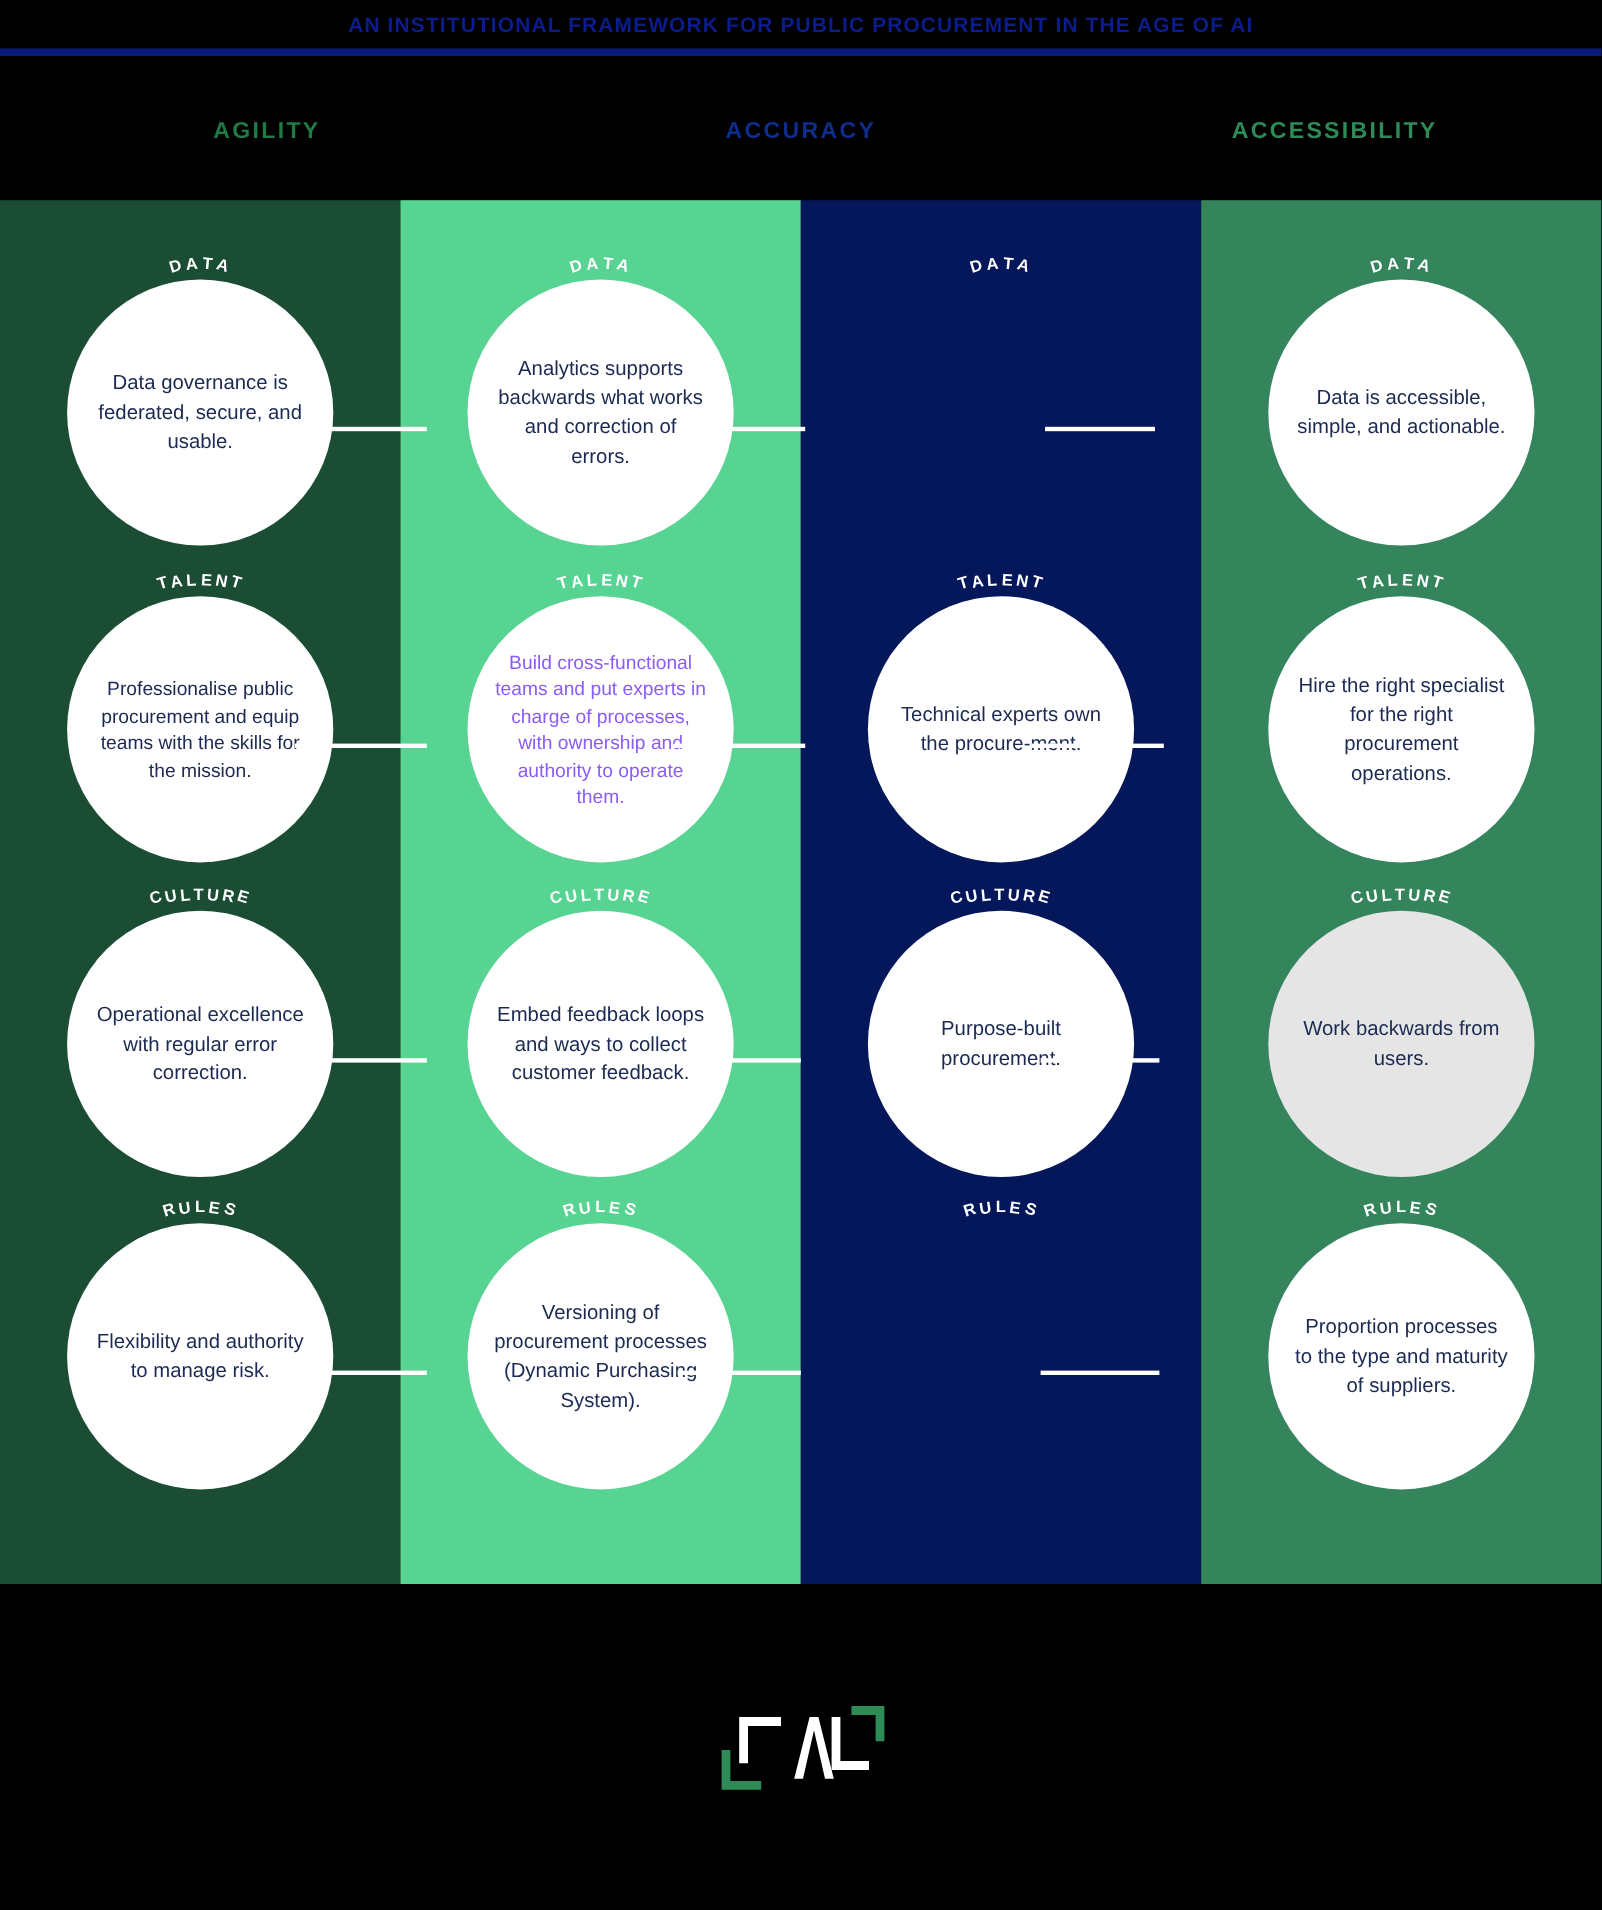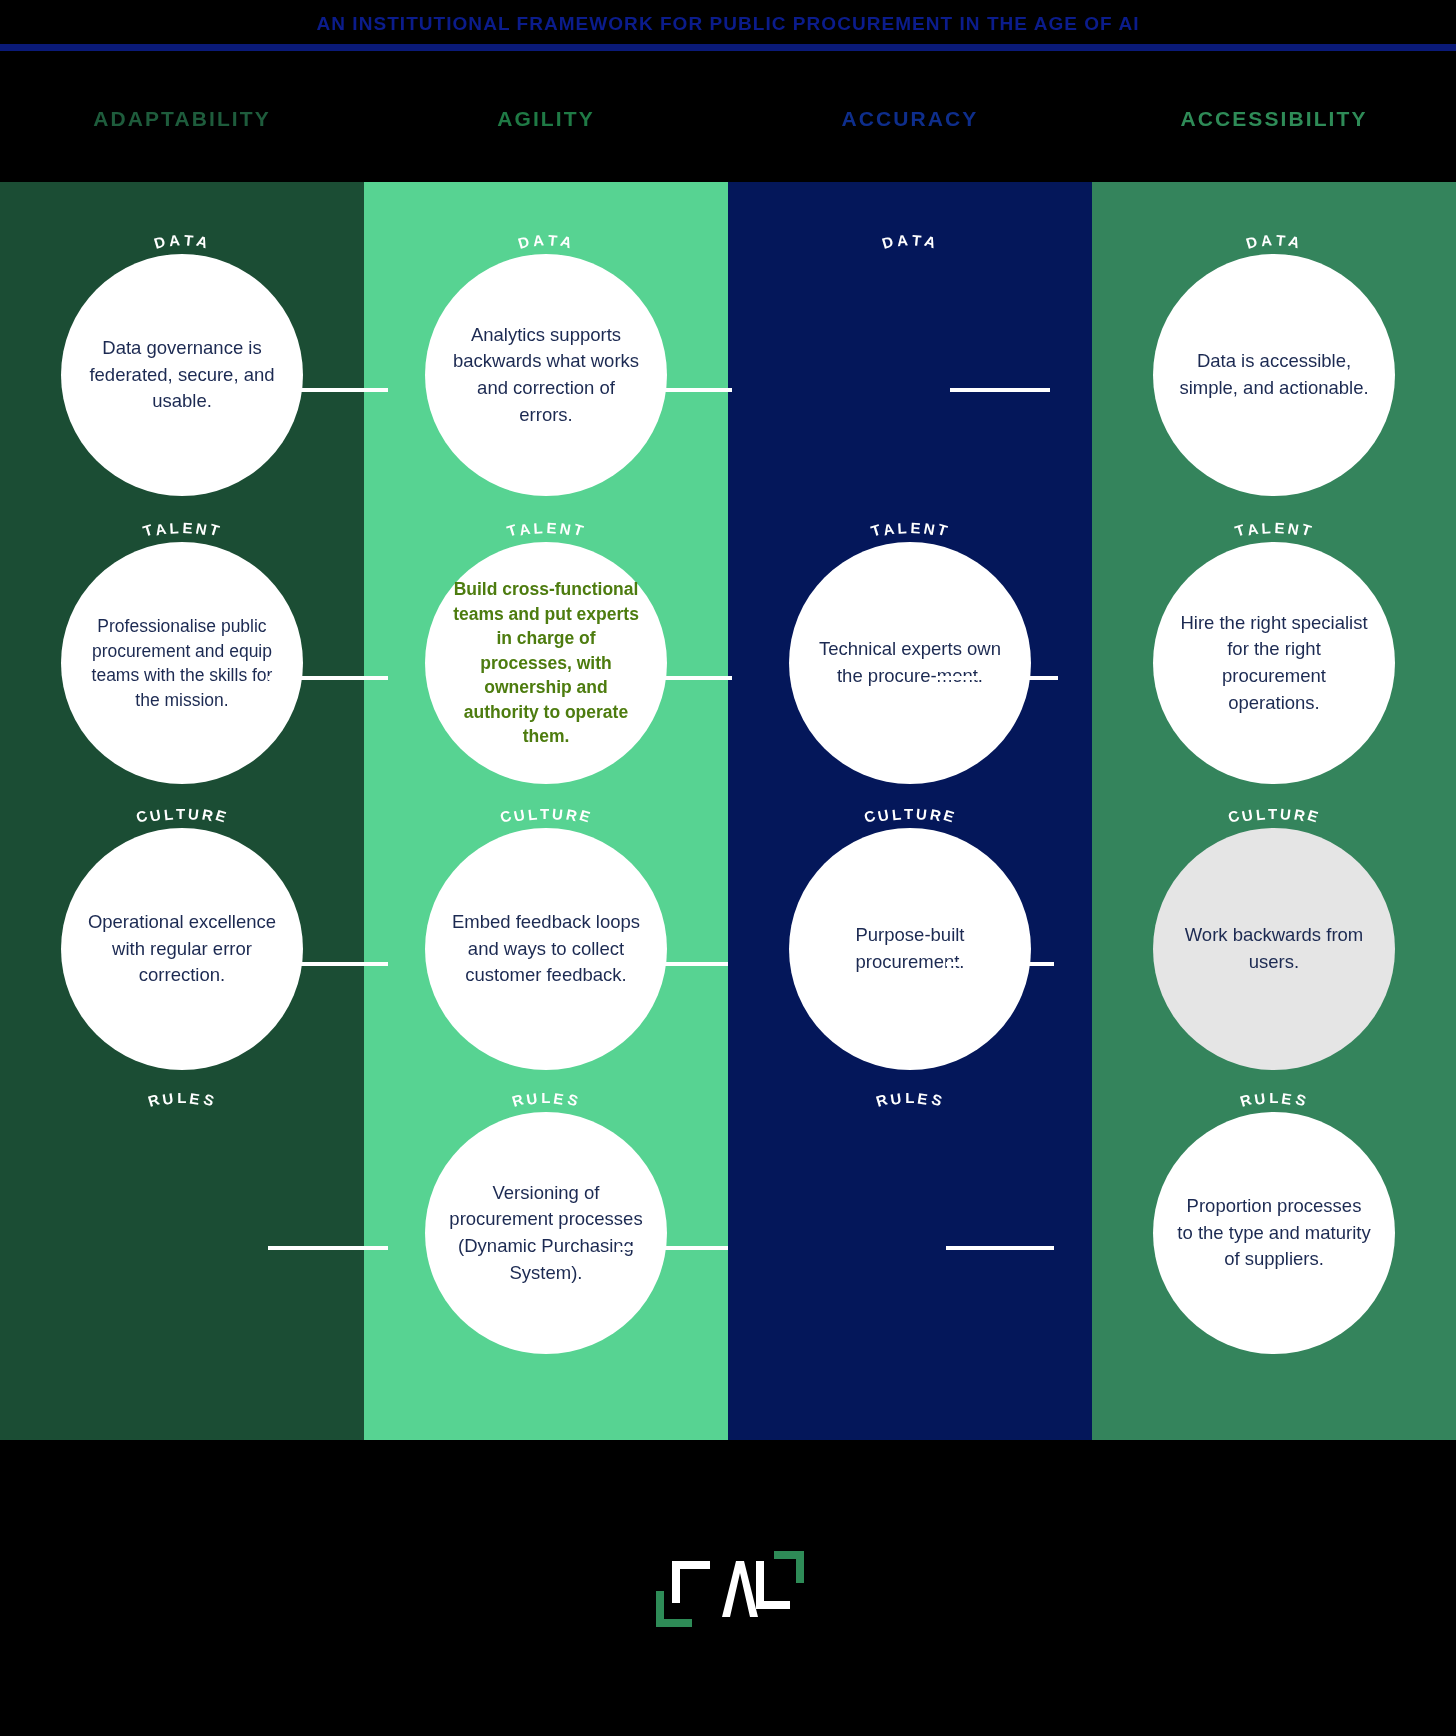--- a/index.html
+++ b/index.html
@@ -162,23 +162,20 @@
 
 <div id="page">
 
   <div class="title-bar">
     <div class="title-text" style="color: rgb(11, 28, 140);">AN INSTITUTIONAL FRAMEWORK FOR PUBLIC PROCUREMENT IN THE AGE OF AI</div>
   </div>
   <div class="title-rule" style="background: rgb(10, 26, 120);"></div>
 
   <div class="headers">
     <div class="hdr">
-      <span class="hdr-text" style="color: rgb(30, 92, 60);">ADAPTABILITY</span>
-    </div>
-    <div class="hdr">
       <span class="hdr-text" style="color: rgb(31, 122, 69);">AGILITY</span>
     </div>
     <div class="hdr">
       <span class="hdr-text" style="color: rgb(14, 46, 140);">ACCURACY</span>
     </div>
     <div class="hdr">
       <span class="hdr-text" style="color: rgb(46, 139, 87);">ACCESSIBILITY</span>
     </div>
   </div>
 
@@ -224,20 +221,23 @@
         </div>
       </div>
       <div class="cell cell-r3">
         <div class="cell-label arc" style="color: rgb(255, 255, 255);">
             <span style="transform: rotate(-17deg) translateY(2px);">R</span>
             <span style="transform: rotate(-8.5deg) translateY(1px);">U</span>
             <span style="transform: rotate(0deg) translateY(0px);">L</span>
             <span style="transform: rotate(8.5deg) translateY(1px);">E</span>
             <span style="transform: rotate(17deg) translateY(2px);">S</span>
           </div>
+        <div class="bubble" style="background: rgb(255, 255, 255);">
+          <div class="bubble-text" style="color: rgb(28, 42, 82);">Flexibility and authority to manage risk.</div>
+        </div>
       </div>
     </div>
 
     <div class="col" style="background: rgb(87, 211, 146);">
       <div class="cell cell-r0">
         <div class="cell-label arc" style="color: rgb(255, 255, 255);">
             <span style="transform: rotate(-17deg) translateY(2px);">D</span>
             <span style="transform: rotate(-5.67deg) translateY(0.7px);">A</span>
             <span style="transform: rotate(5.67deg) translateY(0.7px);">T</span>
             <span style="transform: rotate(17deg) translateY(2px);">A</span>
@@ -249,21 +249,21 @@
       <div class="cell cell-r1">
         <div class="cell-label arc" style="color: rgb(255, 255, 255);">
             <span style="transform: rotate(-17deg) translateY(2px);">T</span>
             <span style="transform: rotate(-10.2deg) translateY(1.2px);">A</span>
             <span style="transform: rotate(-3.4deg) translateY(0.4px);">L</span>
             <span style="transform: rotate(3.4deg) translateY(0.4px);">E</span>
             <span style="transform: rotate(10.2deg) translateY(1.2px);">N</span>
             <span style="transform: rotate(17deg) translateY(2px);">T</span>
           </div>
         <div class="bubble tight" style="background: rgb(255, 255, 255);">
-          <div class="bubble-text" style="color: #4d7c0f; font-weight: bold;">Build cross-functional teams and put experts in charge of processes, with ownership and authority to operate them.</div>
+          <div class="bubble-text" style="color: #8b5cf6;">Build cross-functional teams and put experts in charge of processes, with ownership and authority to operate them.</div>
         </div>
       </div>
       <div class="cell cell-r2">
         <div class="cell-label arc" style="color: rgb(255, 255, 255);">
             <span style="transform: rotate(-17deg) translateY(2px);">C</span>
             <span style="transform: rotate(-11.33deg) translateY(1.3px);">U</span>
             <span style="transform: rotate(-5.67deg) translateY(0.7px);">L</span>
             <span style="transform: rotate(0deg) translateY(0px);">T</span>
             <span style="transform: rotate(5.67deg) translateY(0.7px);">U</span>
             <span style="transform: rotate(11.33deg) translateY(1.3px);">R</span>

